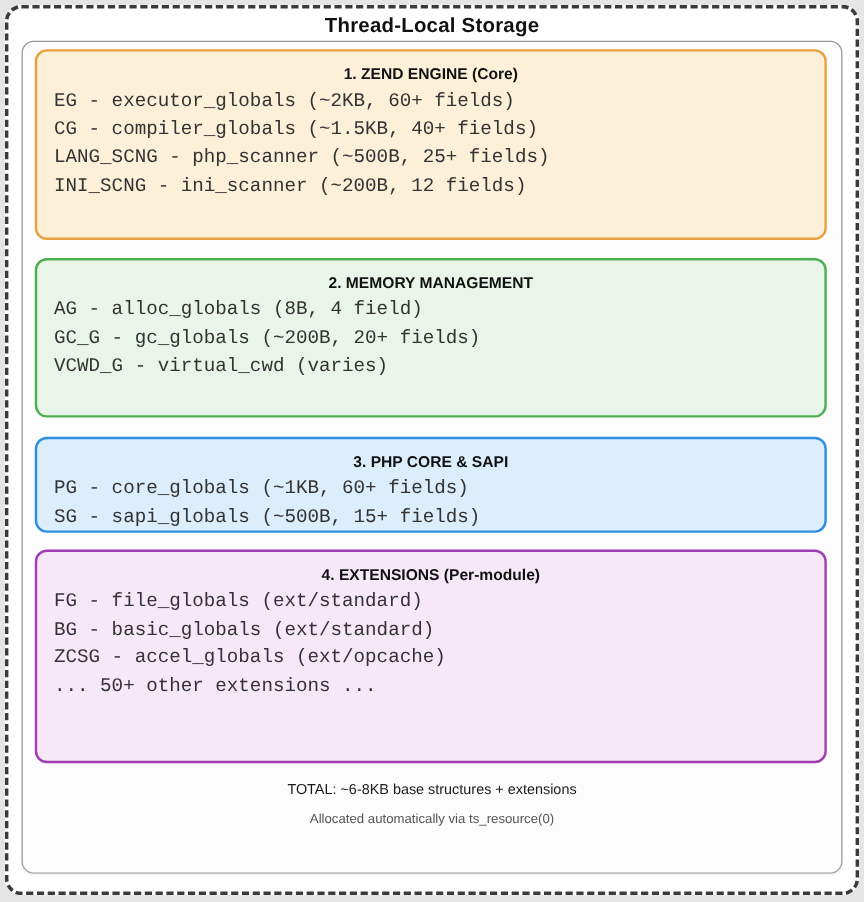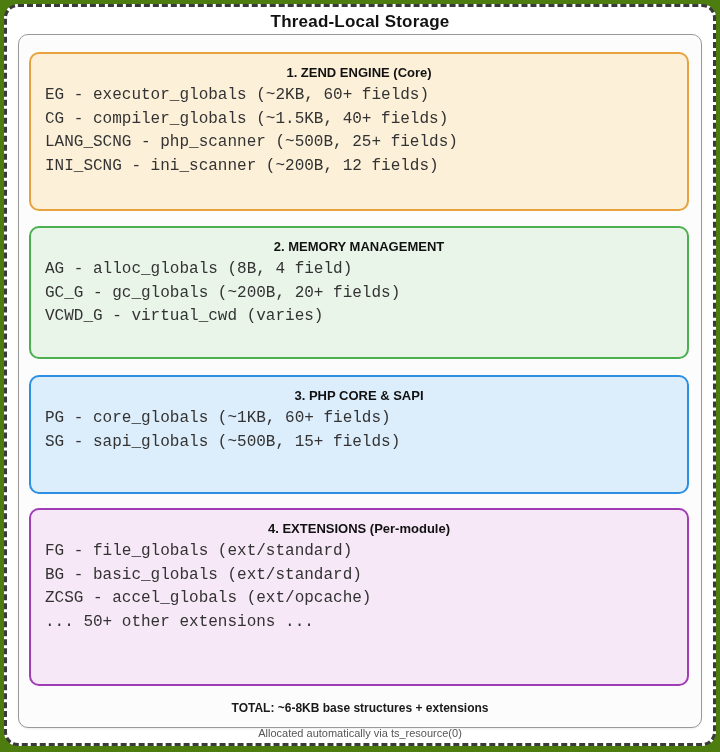--- a/index.html
+++ b/index.html
@@ -5,21 +5,21 @@
   html, body {
     margin: 0;
     padding: 0;
     background: #ffffff;
     font-family: "Liberation Sans", sans-serif;
   }
   .stage {
     position: relative;
     width: 720px;
     height: 752px;
-    background: #4d7c0f;
+    background: #e5e5e5;
     overflow: hidden;
   }
   .outer-dashed {
     position: absolute;
     left: 4px;
     top: 4px;
     width: 712px;
     height: 742px;
     box-sizing: border-box;
     border: 3px dashed #3a3a3a;
@@ -66,31 +66,31 @@
     color: #111111;
     margin: 3px 0 4px 0;
   }
   .entry {
     font-family: "Liberation Mono", "DejaVu Sans Mono", monospace;
     font-size: 16px;
     color: #333333;
     line-height: 23.5px;
     white-space: pre;
   }
-  .box-zend    { margin-top: 17px; height: 159px; border-color: #e8a23d; background: #fcf0d9; }
+  .box-zend    { margin-top: 6px; height: 159px; border-color: #e8a23d; background: #fcf0d9; }
   .box-memory  { margin-top: 15px; height: 133px; border-color: #4caf50; background: #eaf5ea; }
-  .box-php     { margin-top: 16px; height: 119px; border-color: #2d8fe2; background: #dcedfb; }
+  .box-php     { margin-top: 16px; height: 80px; border-color: #2d8fe2; background: #dcedfb; }
   .box-ext     { margin-top: 14px; height: 178px; border-color: #a13db4; background: #f6e8f7; }
   .footer {
     margin-top: 15px;
     text-align: center;
   }
   .footer-total {
     font-size: 12px;
-    font-weight: bold;
+    font-weight: normal;
     color: #1a1a1a;
   }
   .footer-note {
     margin-top: 12px;
     font-size: 11px;
     color: #555555;
   }
 </style>
 </head>
 <body>

